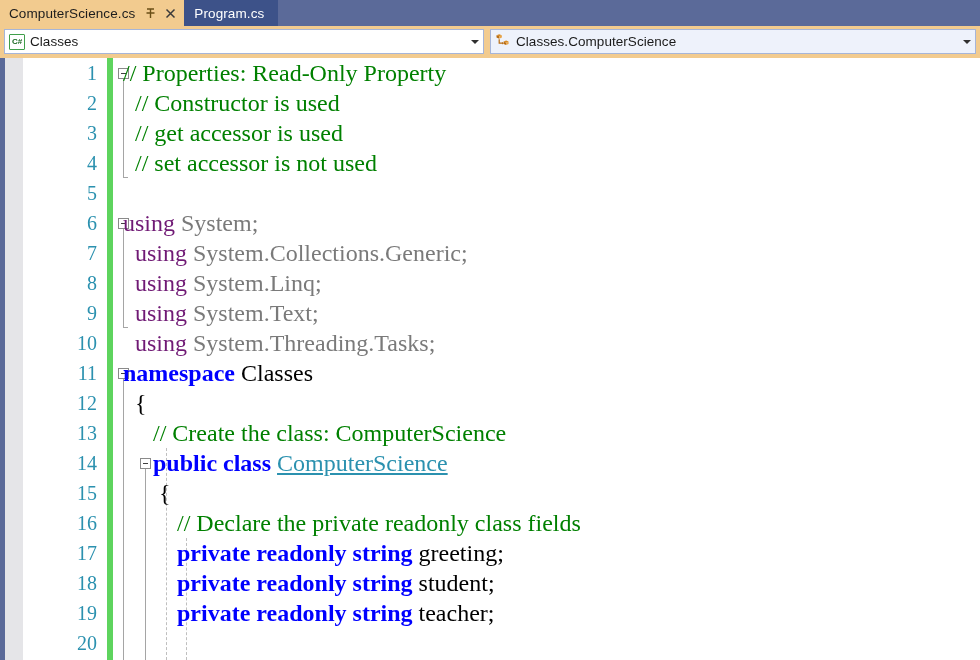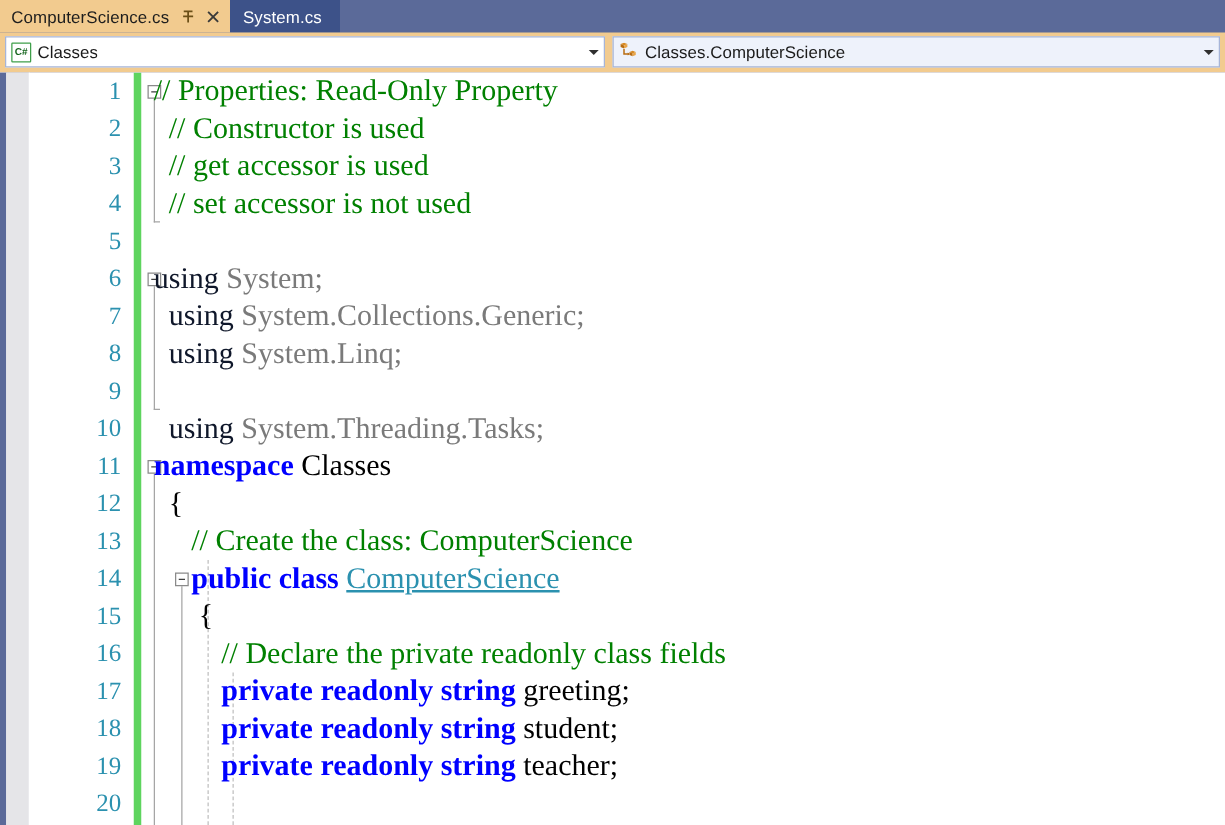--- a/index.html
+++ b/index.html
@@ -221,21 +221,21 @@
     left: 100px;
     font-family: "Liberation Serif", serif;
     font-size: 24px;
     color: #000000;
     white-space: pre;
   }
 
   
   .c-comment  { color: #008000; }
   .c-keyword  { color: #0000ff; font-weight: bold; }
-  .c-using    { color: #0f172a; text-align: center; }
+  .c-using    { color: #701a75; text-align: center; }
   .c-ns       { color: #7a7a7a; text-align: right; }
   .c-type     { color: #2b91af; text-decoration: underline; }
   .c-plain    { color: #000000; }
 
   
   .foldbox {
     position: absolute;
     width: 11px;
     height: 11px;
     border: 1px solid #8a8a8a;
@@ -287,21 +287,21 @@
         </span>
         <span class="close-icon">
           <svg width="13" height="13" viewBox="0 0 13 13" aria-hidden="true">
             <path d="M2.5 2.5 L10.5 10.5 M10.5 2.5 L2.5 10.5" stroke="#3a3a3a" stroke-width="1.5" fill="none"></path>
           </svg>
         </span>
       </span>
     </div>
 
     <div class="tab inactive">
-      <span class="tab-label">System.cs</span>
+      <span class="tab-label">Program.cs</span>
     </div>
 
   </div>
 
   <div class="navbar">
     <div class="nav-inner">
 
       <div class="combo left">
         <span class="cicon">
           <span class="cs-icon">C#</span>
@@ -390,20 +390,21 @@
           <div class="row">
             <span class="lineno">7</span>
             <span class="codetext"><span class="c-using">  using </span><span class="c-ns">System.Collections.Generic;</span></span>
           </div>
           <div class="row">
             <span class="lineno">8</span>
             <span class="codetext"><span class="c-using">  using </span><span class="c-ns">System.Linq;</span></span>
           </div>
           <div class="row">
             <span class="lineno">9</span>
+            <span class="codetext"><span class="c-using">  using </span><span class="c-ns">System.Text;</span></span>
           </div>
           <div class="row">
             <span class="lineno">10</span>
             <span class="codetext"><span class="c-using">  using </span><span class="c-ns">System.Threading.Tasks;</span></span>
           </div>
           <div class="row">
             <span class="lineno">11</span>
             <span class="codetext"><span class="c-keyword">namespace </span><span class="c-plain">Classes</span></span>
           </div>
           <div class="row">

